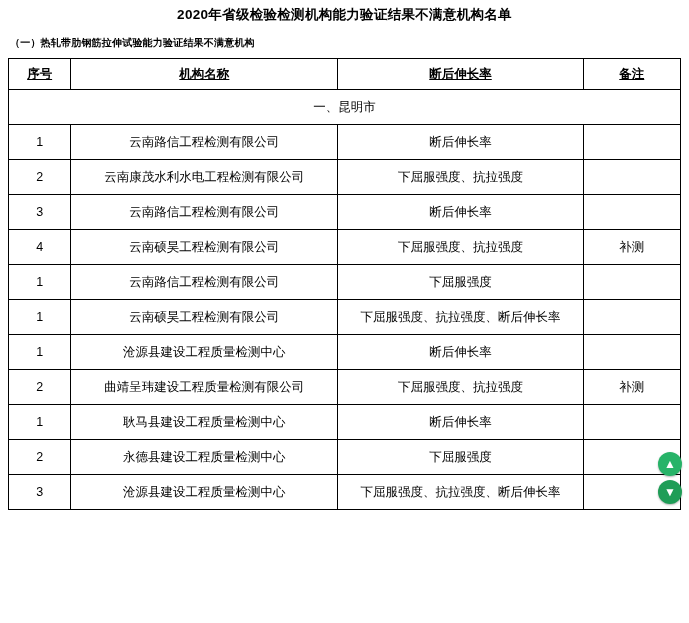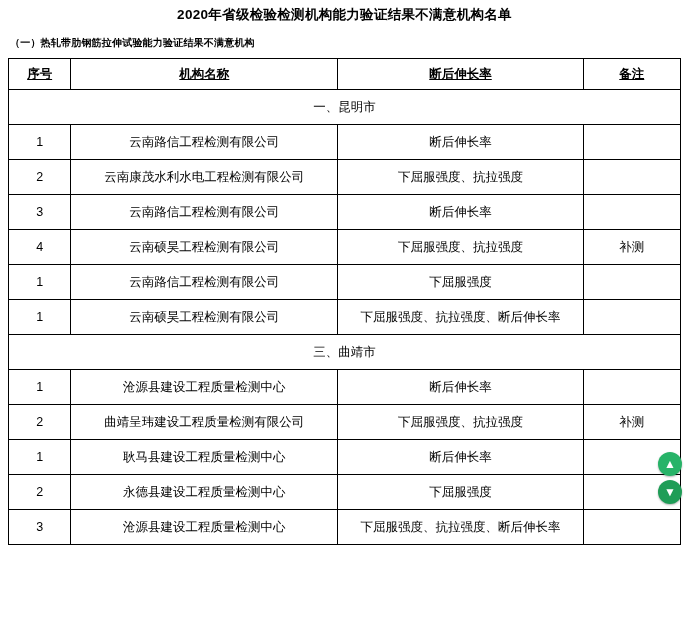--- a/index.html
+++ b/index.html
@@ -153,23 +153,20 @@
         <td>下屈服强度</td>
         <td></td>
       </tr>
       <tr>
         <td>1</td>
         <td class="cell-left">云南硕昊工程检测有限公司</td>
         <td>下屈服强度、抗拉强度、断后伸长率</td>
         <td></td>
       </tr>
 
-      <tr class="group-row">
-        <td colspan="4">三、曲靖市</td>
-      </tr>
       <tr>
         <td>1</td>
         <td class="cell-left">沧源县建设工程质量检测中心</td>
         <td>断后伸长率</td>
         <td></td>
       </tr>
       <tr>
         <td>2</td>
         <td class="cell-left">曲靖呈玮建设工程质量检测有限公司</td>
         <td>下屈服强度、抗拉强度</td>

